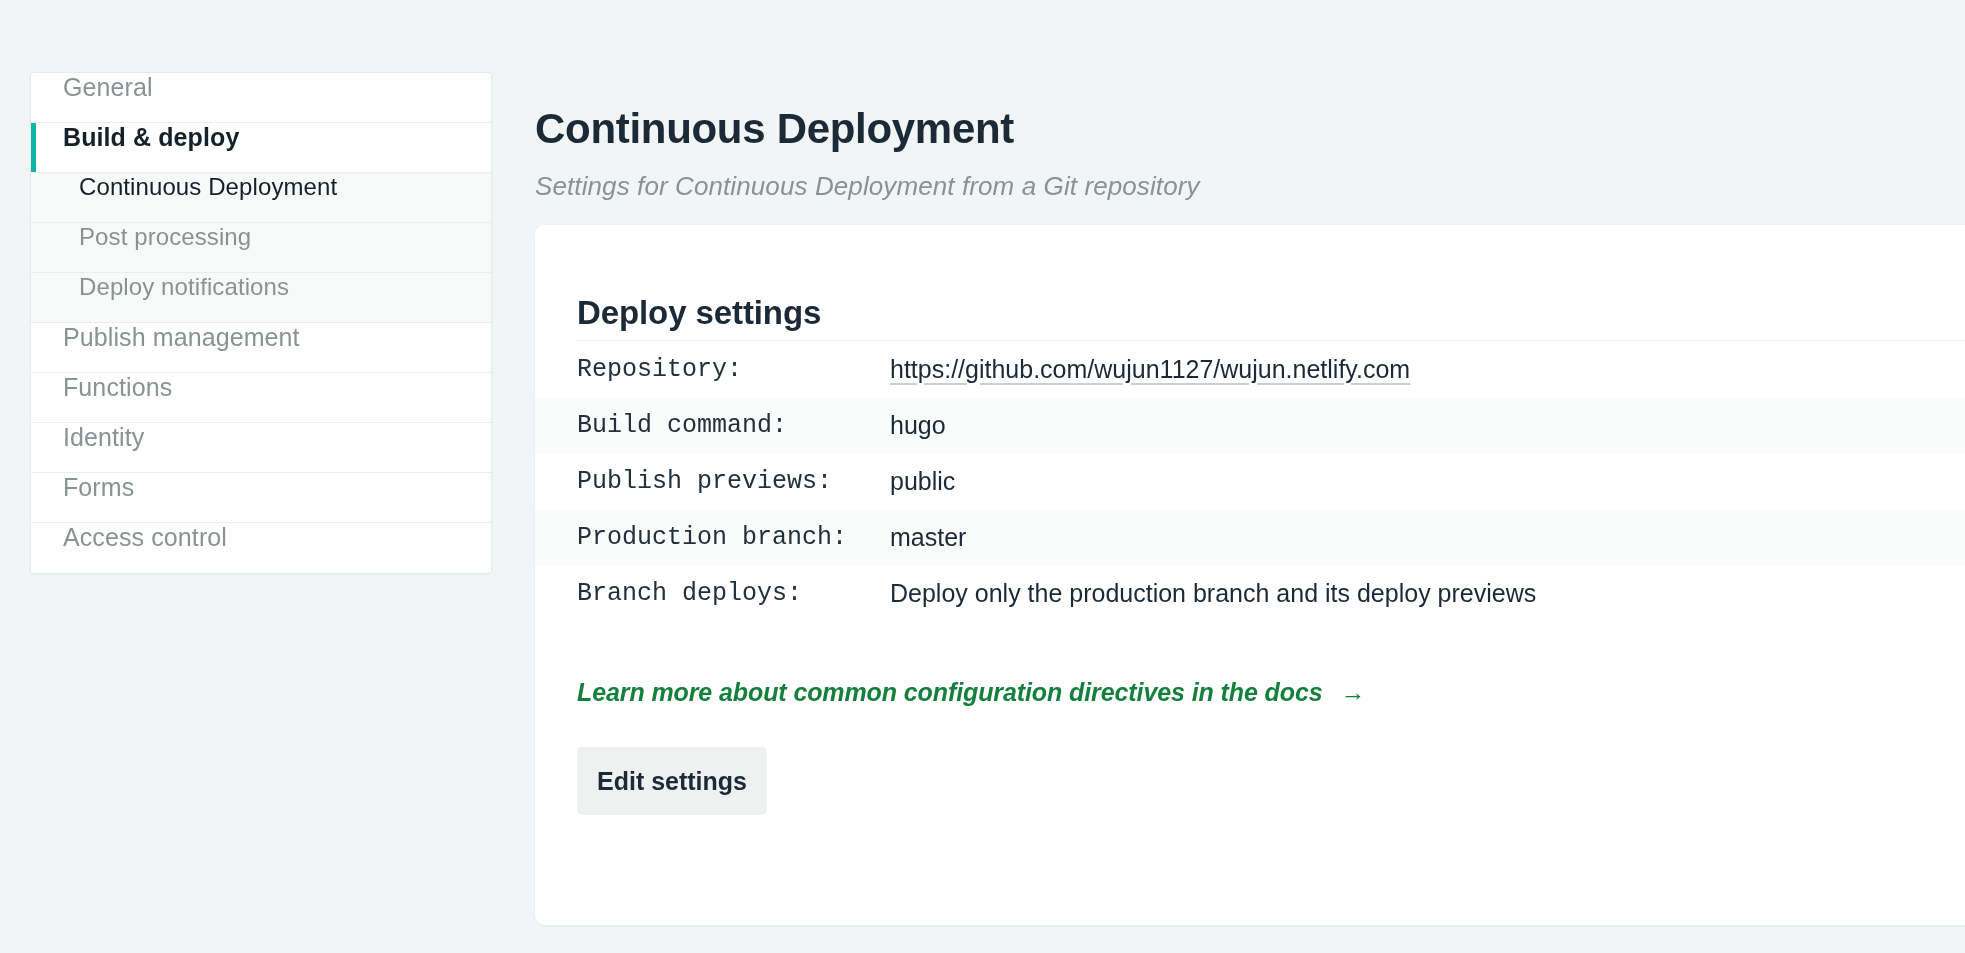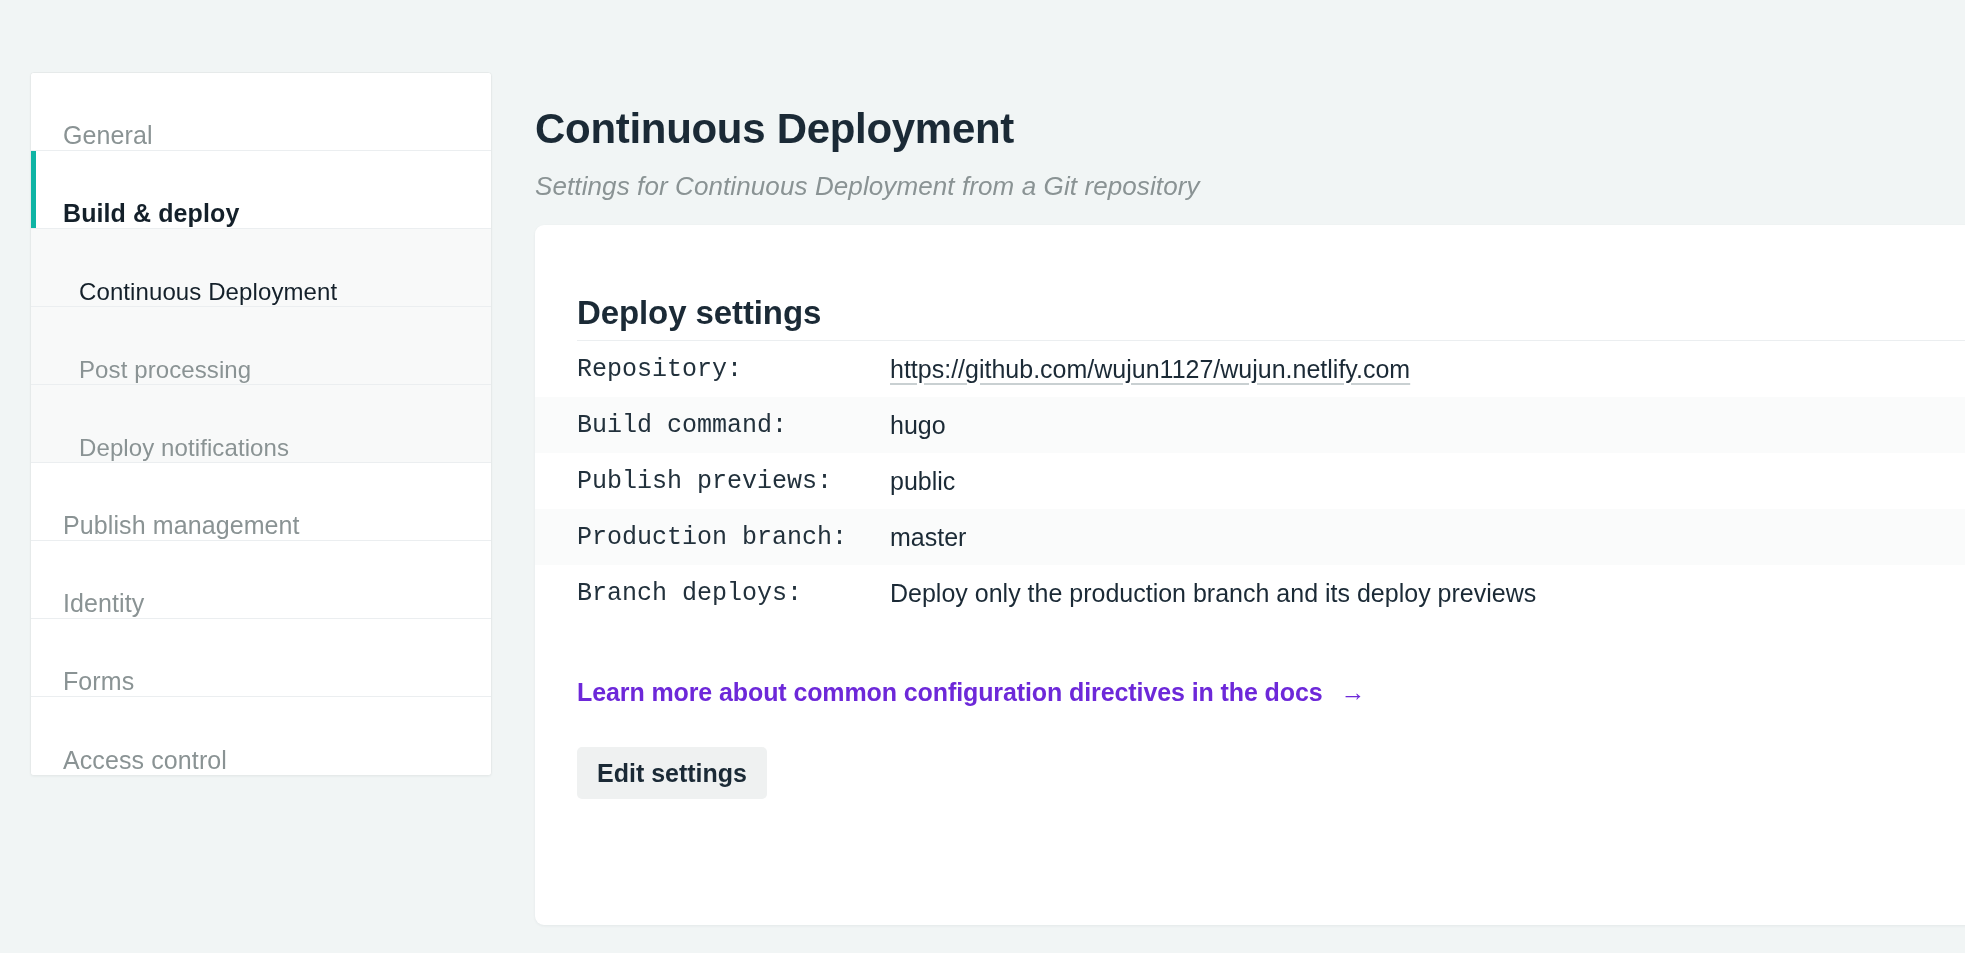--- a/index.html
+++ b/index.html
@@ -29,23 +29,23 @@
     top: 72px;
     width: 460px;
     background: #ffffff;
     border: 1px solid #e6eaea;
     border-radius: 4px;
     box-shadow: 0 1px 2px rgba(20,40,50,0.04);
     overflow: hidden;
   }
   .nav-item {
     position: relative;
-    height: 78px;
-    display: flex;
-    align-items: flex-end;
+    height: 50px;
+    display: flex;
+    align-items: flex-start;
     padding-left: 32px;
     box-sizing: border-box;
     border-bottom: 1px solid #ebeef0;
     font-size: 25px;
     color: #8a9394;
     letter-spacing: 0.1px;
     background: #ffffff;
     cursor: pointer;
   }
   .nav-item:last-child {
@@ -161,38 +161,39 @@
     text-decoration-color: #c9d0d2;
     text-underline-offset: 5px;
     cursor: pointer;
   }
 
   .docs-link {
     position: absolute;
     left: 42px;
     top: 453px;
     font-size: 25px;
-    color: #6d28d9;
+    color: #15803d;
     font-weight: bold;
     cursor: pointer;
     display: flex;
     align-items: center;
     gap: 18px;
     letter-spacing: -0.1px;
+    font-style: italic;
   }
   .docs-link .arrow {
     font-size: 25px;
     font-weight: normal;
   }
 
   .edit-button {
     position: absolute;
     left: 42px;
     top: 522px;
-    height: 52px;
+    height: 68px;
     padding: 0 20px;
     display: flex;
     align-items: center;
     background: #eff1f1;
     border: none;
     border-radius: 5px;
     font-family: "Liberation Sans", sans-serif;
     font-size: 25px;
     font-weight: bold;
     color: #1b2a36;
@@ -217,20 +218,23 @@
       <div class="nav-item sub">
         <span>Post processing</span>
       </div>
       <div class="nav-item sub">
         <span>Deploy notifications</span>
       </div>
       <div class="nav-item">
         <span>Publish management</span>
       </div>
       <div class="nav-item">
+        <span>Functions</span>
+      </div>
+      <div class="nav-item">
         <span>Identity</span>
       </div>
       <div class="nav-item">
         <span>Forms</span>
       </div>
       <div class="nav-item">
         <span>Access control</span>
       </div>
     </nav>
 

